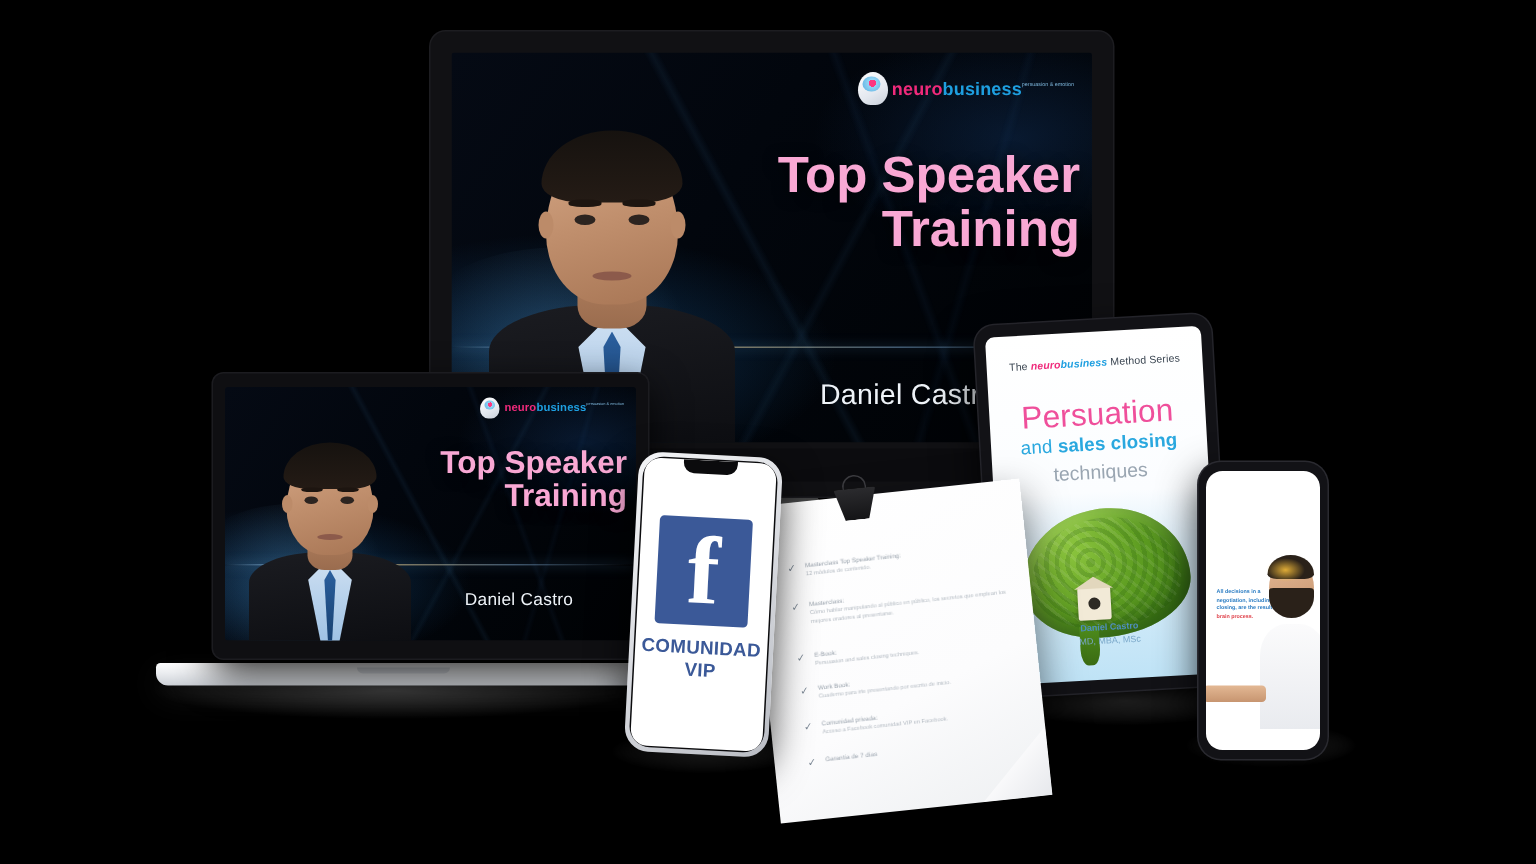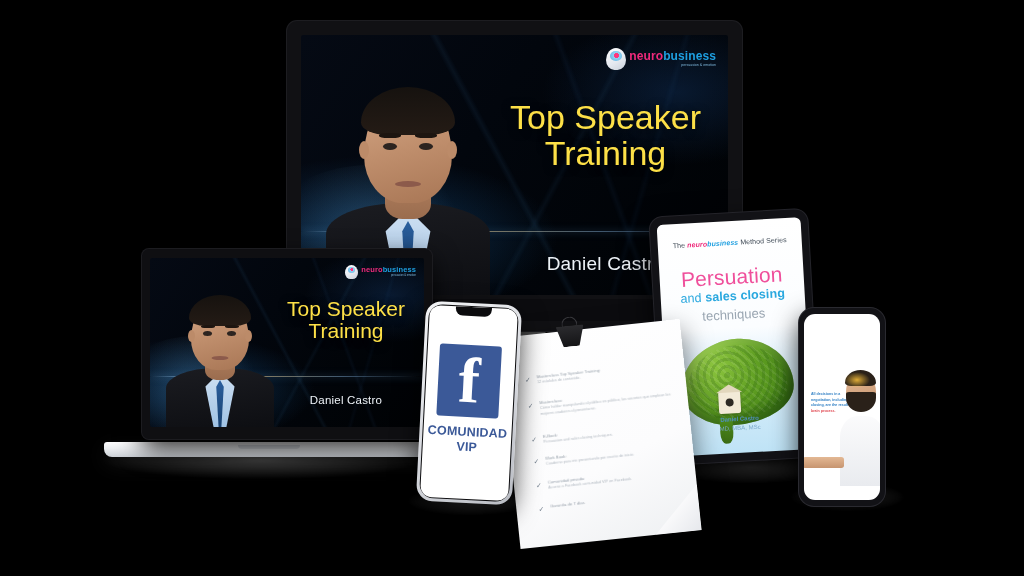--- a/index.html
+++ b/index.html
@@ -23,21 +23,21 @@
     background: linear-gradient(150deg,#ffffff 0%, #e4e8ef 60%, #c9d0da 100%);
     position: relative; flex: none;
   }
   .nb-head::after {
     content:""; position:absolute; left:18%; top:14%;
     width:58%; height:46%;
     border-radius:50%;
     background: radial-gradient(circle at 55% 45%, #ff2d78 0%, #ff2d78 28%, #8fd3f4 29%, #4ea8de 100%);
     opacity:.95;
   }
-  .nb-words { line-height: 1; display:flex; flex-direction:column;justify-content:space-between; }
+  .nb-words { line-height: 1; display:flex; flex-direction:row;justify-content:space-between; }
   .nb-main { font-weight: 700; letter-spacing:.1px; white-space: nowrap; }
   .nb-neuro { color:#ef2a7b; }
   .nb-biz { color:#1e9fe0; }
   .nb-tag { color:#7fb8dd; white-space: nowrap; }
 
   
   #monitor { left: 287px; top: 21px; width: 455px; height: 310px; }
   #monitor-bezel {
     position:absolute; inset:0;
     background:#111114;
@@ -132,22 +132,22 @@
   }
   .p-eye {
     position:absolute; background:#2c2420; border-radius:50%;
   }
   .p-mouth {
     position:absolute; left:50%; transform:translateX(-50%);
     background:#8c5a4b; border-radius:50%;
   }
 
   .slide-title {
-    position:absolute; color:#fde047; font-weight:400;
-    text-align:center; line-height:1.06;
+    position:absolute; color:#f9a8d4; font-weight:700;
+    text-align:right; line-height:1.06;
     text-shadow: 0 2px 10px rgba(0,0,0,.7);
   }
   .slide-author {
     position:absolute; color:#eef3f8; text-align:center;
     font-weight:400; letter-spacing:.2px;
   }
 
   
   #laptop { left: 104px; top: 249px; width: 330px; height: 218px; }
   #laptop-lid {

